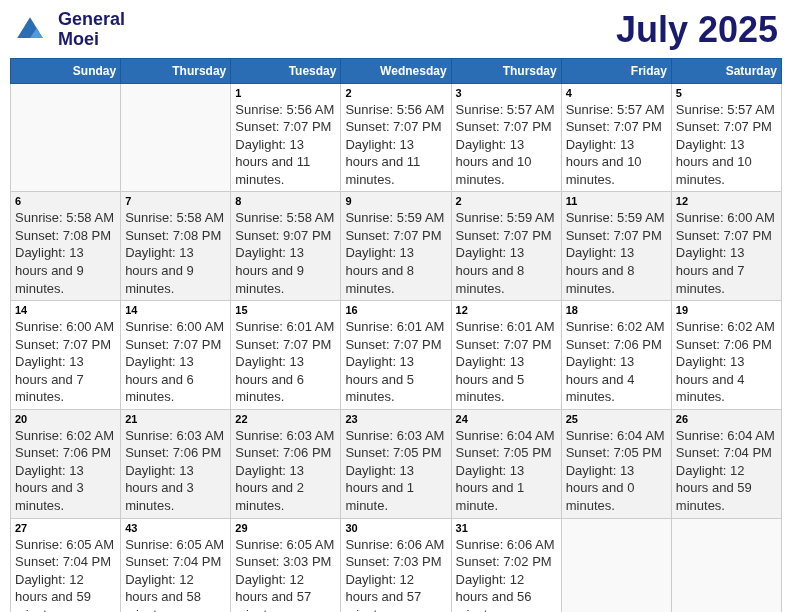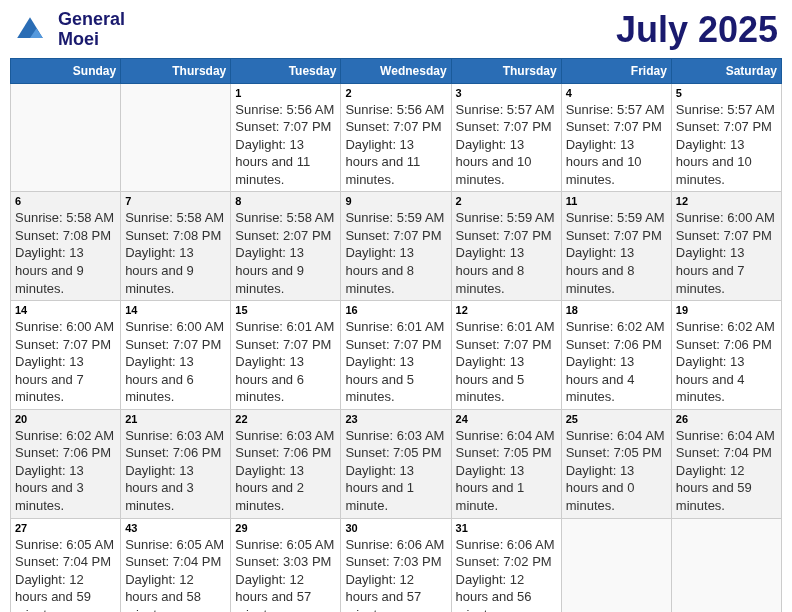--- a/index.html
+++ b/index.html
@@ -173,21 +173,21 @@
         <td>
           <span class="day-num">7</span>
           <div class="day-info">Sunrise: 5:58 AM
 Sunset: 7:08 PM
 Daylight: 13 hours
 and 9 minutes.</div>
         </td>
         <td>
           <span class="day-num">8</span>
           <div class="day-info">Sunrise: 5:58 AM
-Sunset: 2:07 PM
+Sunset: 9:07 PM
 Daylight: 13 hours
 and 9 minutes.</div>
         </td>
         <td>
           <span class="day-num">9</span>
           <div class="day-info">Sunrise: 5:59 AM
 Sunset: 7:07 PM
 Daylight: 13 hours
 and 8 minutes.</div>
         </td>

